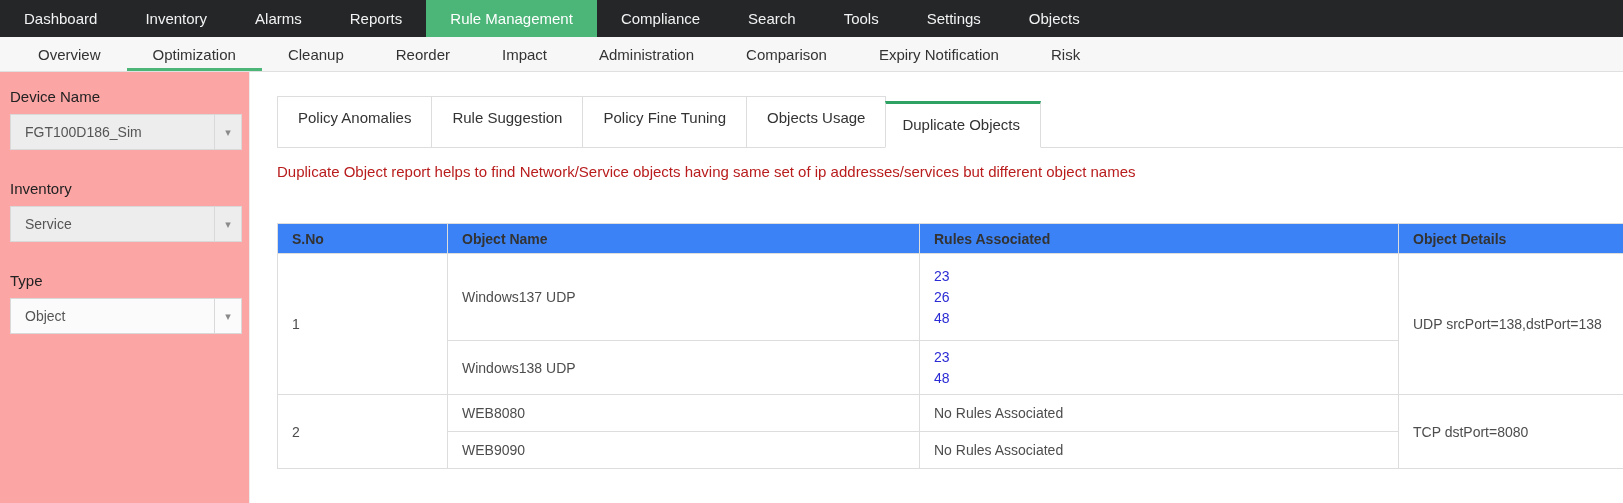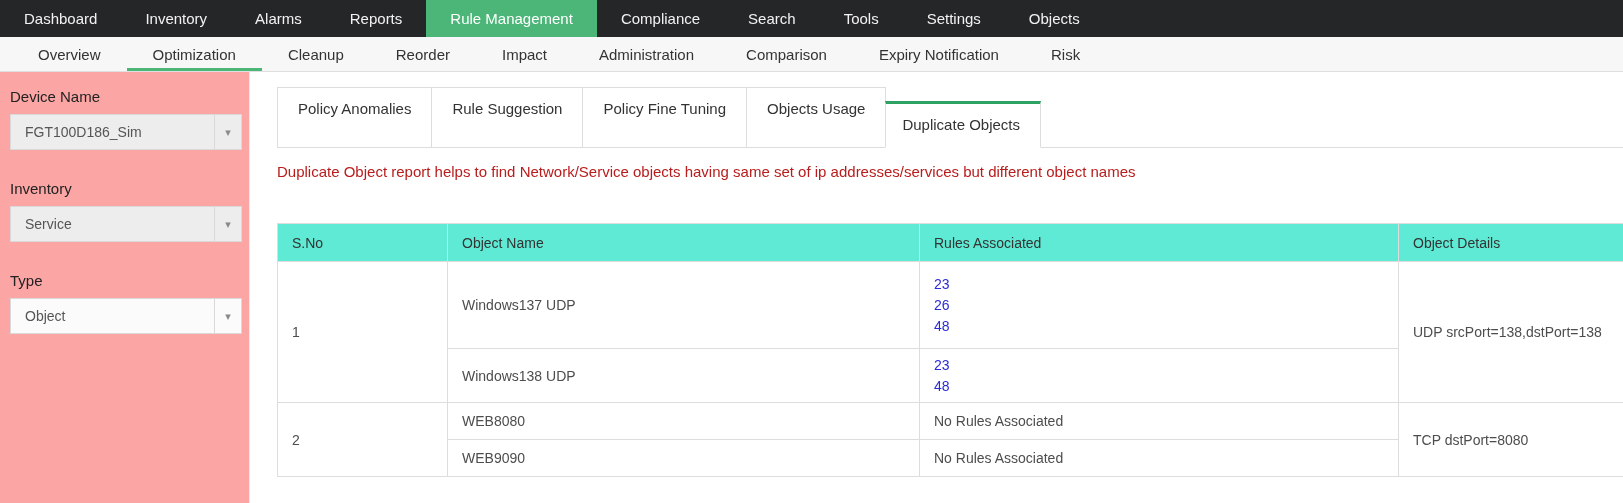--- a/index.html
+++ b/index.html
@@ -32,38 +32,38 @@
                   white-space:nowrap; overflow:hidden; }
   .select-arrow { width:27px; height:100%; border-left:1px solid #d9d9d9;
                   display:flex; align-items:center; justify-content:center;
                   color:#8a8a8a; font-size:11px; }
 
   .content { flex:1; padding-left:27px; overflow:hidden; }
 
   
   .tabstrip { display:flex; align-items:flex-end; height:48px; margin-top:28px;
               border-bottom:1px solid #ddd; }
-  .tab { height:61px; line-height:42px; padding:0 20px; border:1px solid #ddd;
+  .tab { height:52px; line-height:42px; padding:0 20px; border:1px solid #ddd;
          background:#fff; font-size:15px; color:#333; cursor:pointer;
          margin-bottom:-1px; white-space:nowrap; }
   .tab + .tab { margin-left:-1px; }
   .tab.active { height:47px; line-height:41px; border-top:3px solid #2da263;
                 border-bottom:1px solid #fff;padding-left:16px; }
 
   
   .description { margin-top:15px; font-size:15px; color:#b91c1c; }
 
   
   table.dup-table { border-collapse:collapse; table-layout:fixed; width:1478px;
                     margin-top:43px; }
   .dup-table th, .dup-table td { border:1px solid #ddd; padding:0 14px;
                     font-size:14px; color:#4d4d4d; vertical-align:middle;
                     text-align:left; }
-  .dup-table thead th { background:#5eead4; height:38px; color:#333;
-                    font-weight:normal; }
+  .dup-table thead th { background:#3b82f6; height:30px; color:#333;
+                    font-weight:bold; }
   tr.r1a { height:87px; } tr.r1b { height:54px; }
   tr.r2a { height:37px; } tr.r2b { height:37px; }
   .rule-link { color:#2b2bd5; text-decoration:none; display:block;
                line-height:21px; font-size:14px; cursor:pointer; }
   .col-sno   { width:170px; }
   .col-name  { width:472px; }
   .col-rules { width:479px; }
   .col-det   { width:357px; }
 </style>
 </head>

